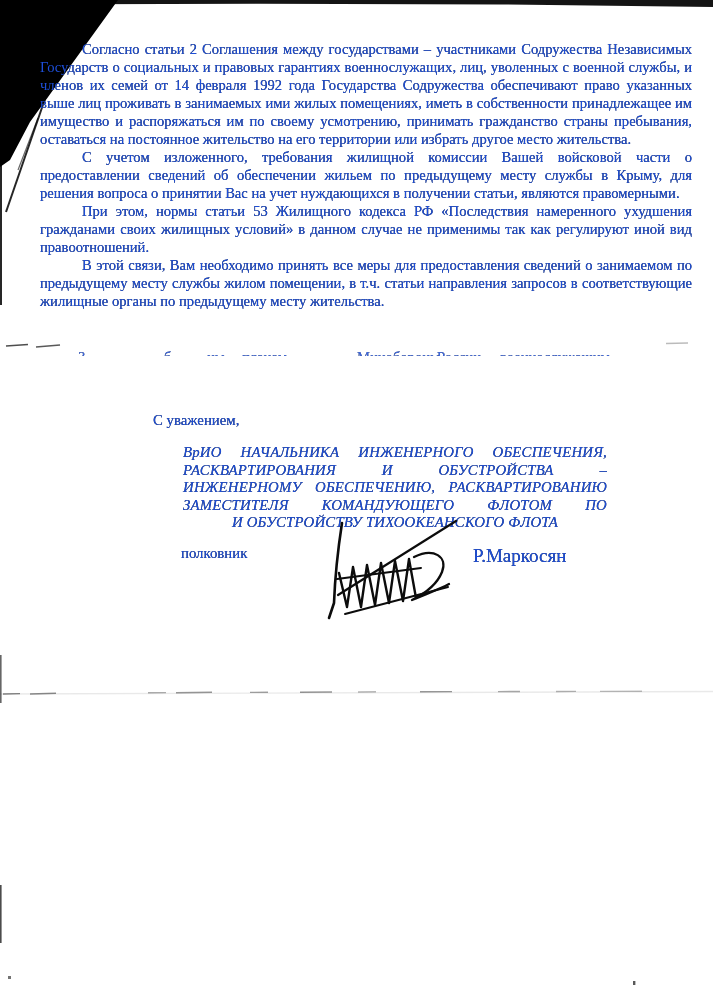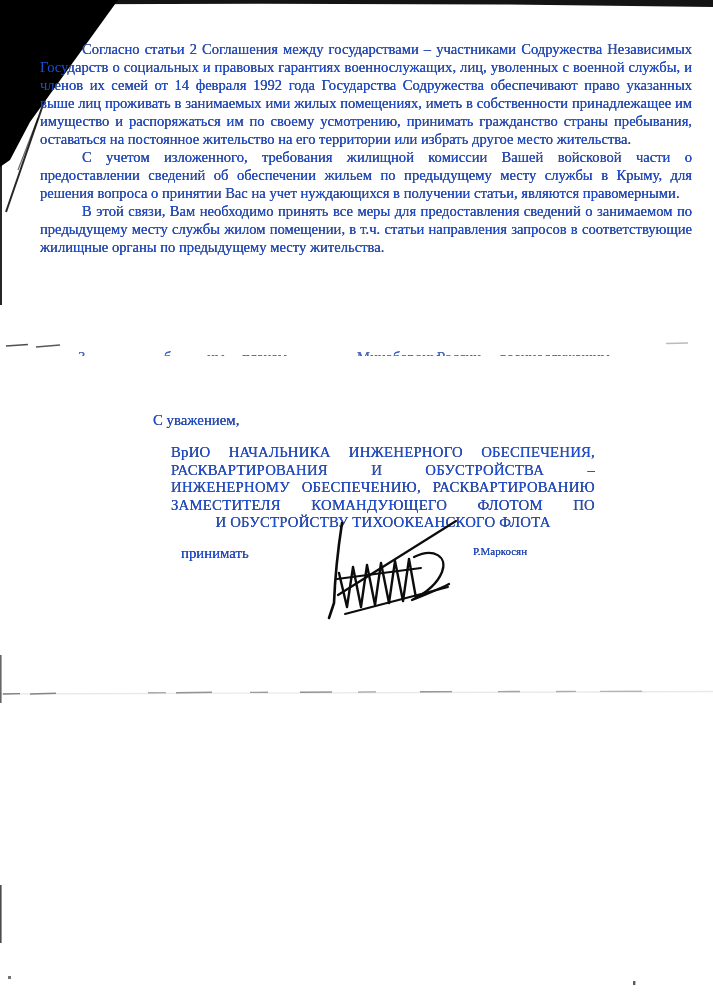--- a/index.html
+++ b/index.html
@@ -33,30 +33,30 @@
   }
   .clip-line span{ position:absolute; top:0; white-space:nowrap; }
 
   
   .closing{
     position:absolute; left:109px; top:412px;
     font-size:14.8px;
     margin-left:44px;
   }
   .title-block{
-    position:absolute; left:171px; top:444px; width:424px;
-    font-size:14.8px; line-height:17.6px; letter-spacing:.2px;
+    position:absolute; left:183px; top:444px; width:424px;
+    font-size:14.8px; line-height:17.6px; letter-spacing:.2px;font-style:italic;
   }
   .title-line{ text-align:justify; text-align-last:justify; }
   .title-line.centered{ text-align:center; text-align-last:center; }
   .rank{
     position:absolute; left:181px; top:545px; font-size:14.8px;
   }
   .signer-name{
-    position:absolute; left:473px; top:545px; font-size:11px;
+    position:absolute; left:473px; top:545px; font-size:19px;
   }
   .sig-svg{
     position:absolute; left:308px; top:515px; width:155px; height:112px;
   }
   .artifacts-svg{
     position:absolute; left:0; top:0; width:713px; height:1000px;
     pointer-events:none;
   }
 </style>
 </head>
@@ -97,20 +97,21 @@
       <line x1="600" y1="691.4" x2="642" y2="691.2" opacity=".3"></line>
     </g>
 
     <rect x="8" y="976" width="3" height="3" fill="#000" opacity=".55"></rect>
     <rect x="633" y="981" width="2.4" height="4" fill="#000" opacity=".65"></rect>
   </svg>
 
   <div class="letter-body ink">
     <p>Согласно статьи 2 Соглашения между государствами – участниками Содружества Независимых Государств о социальных и правовых гарантиях  военнослужащих, лиц, уволенных с военной службы, и членов их семей от 14 февраля 1992 года  Государства Содружества обеспечивают право указанных выше лиц проживать в занимаемых ими жилых помещениях, иметь в собственности принадлежащее им имущество и распоряжаться им по своему усмотрению, принимать гражданство страны пребывания, оставаться на постоянное жительство на его территории или избрать другое место жительства.</p>
     <p>С учетом изложенного, требования жилищной комиссии Вашей войсковой части о предоставлении сведений об обеспечении жильем  по предыдущему месту службы в Крыму, для решения вопроса о принятии Вас  на учет нуждающихся в получении статьи, являются правомерными.</p>
+    <p>При этом,  нормы статьи 53 Жилищного кодекса РФ «Последствия намеренного ухудшения гражданами своих жилищных условий» в данном случае не применимы так как регулируют иной вид правоотношений.</p>
     <p>В этой связи, Вам необходимо принять все меры для предоставления сведений о занимаемом по предыдущему месту службы жилом помещении, в т.ч. статьи направления запросов в соответствующие жилищные органы по предыдущему месту жительства.</p>
   </div>
 
   <div class="clip-line ink">
     <span style="left:38px">З</span>
     <span style="left:124px">б</span>
     <span style="left:167px">ны</span>
     <span style="left:202px">планам</span>
     <span style="left:317px">Минобороны</span>
     <span style="left:397px">России</span>
@@ -120,21 +121,21 @@
   <div class="closing ink">С уважением,</div>
 
   <div class="title-block ink">
     <div class="title-line">ВрИО НАЧАЛЬНИКА ИНЖЕНЕРНОГО ОБЕСПЕЧЕНИЯ,</div>
     <div class="title-line">РАСКВАРТИРОВАНИЯ И ОБУСТРОЙСТВА –</div>
     <div class="title-line">ИНЖЕНЕРНОМУ ОБЕСПЕЧЕНИЮ, РАСКВАРТИРОВАНИЮ</div>
     <div class="title-line">ЗАМЕСТИТЕЛЯ КОМАНДУЮЩЕГО ФЛОТОМ ПО</div>
     <div class="title-line centered">И ОБУСТРОЙСТВУ ТИХООКЕАНСКОГО ФЛОТА</div>
   </div>
 
-  <div class="rank ink">принимать</div>
+  <div class="rank ink">полковник</div>
   <div class="signer-name ink">Р.Маркосян</div>
 
   <svg class="sig-svg" viewBox="0 0 155 112" aria-hidden="true">
     <g stroke="#0c0c0c" stroke-width="2.6" fill="none" stroke-linecap="round" stroke-linejoin="round">
 
       <path d="M148,6 L30,80" stroke-width="2.2"></path>
 
       <path d="M34,8 C30,34 27,62 26,88 L21,103"></path>
 
       <path d="M31,58 L39,92 L45,52 L53,92 L59,50 L67,90 L73,48 L81,88 L87,46 L95,86 L101,44 L108,83" stroke-width="2.4"></path>

